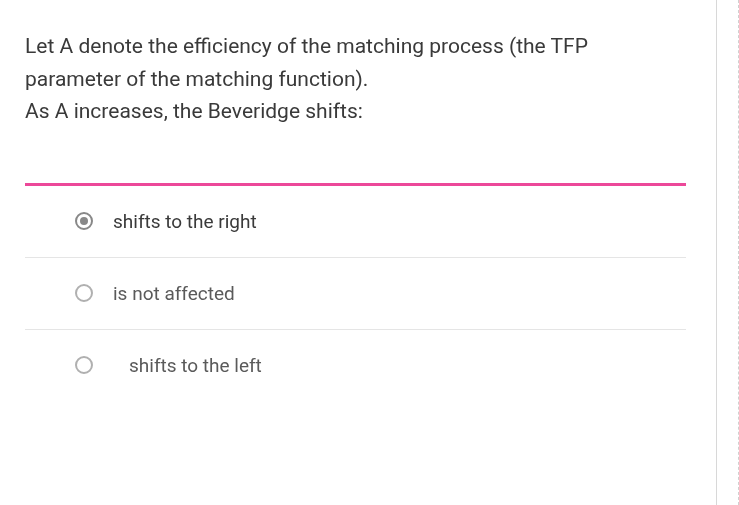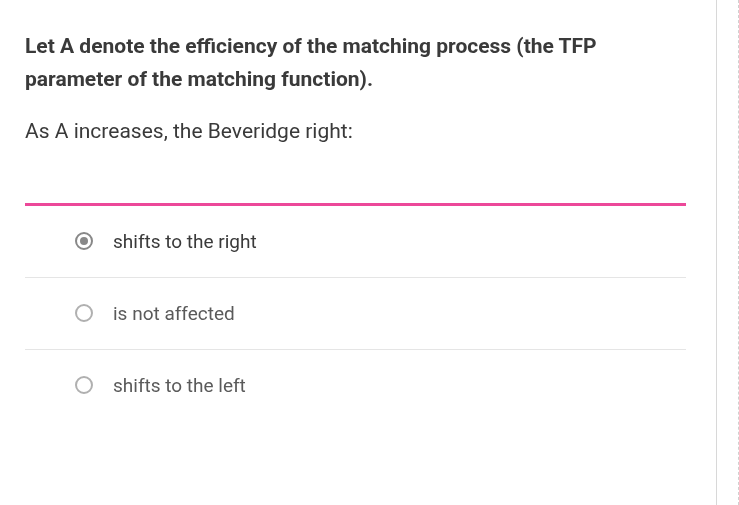--- a/index.html
+++ b/index.html
@@ -25,42 +25,42 @@
       right: 0;
       top: 0;
       bottom: 0;
       width: 1px;
       border-right: 1px dashed #d0d0d0;
     }
     .question-text {
       font-size: 21px;
       line-height: 1.55;
       color: #3a3a3a;
-      font-weight: 700;
-      margin-bottom: 20px;
+      font-weight: 400;
     }
     .question-text-2 {
       font-size: 21px;
       line-height: 1.55;
       color: #3a3a3a;
       font-weight: 400;
       margin-bottom: 55px;
     }
     .options {
       border-top: 3px solid #ec4899;
     }
     .option-row {
       display: flex;
       align-items: center;
       padding: 24px 0 24px 50px;
       border-bottom: 1px solid #e5e5e5;
       cursor: pointer;
     }
     .option-row:last-child {
       border-bottom: none;
+      gap: 16px;
     }
     .radio {
       width: 18px;
       height: 18px;
       border: 2px solid #b0b0b0;
       border-radius: 50%;
       margin-right: 20px;
       flex-shrink: 0;
       display: flex;
       align-items: center;
@@ -83,21 +83,21 @@
     }
     .option-row:first-child .option-label {
       color: #3a3a3a;
     }
   </style>
 </head>
 <body>
 
 <div class="container">
   <p class="question-text">Let A denote the efficiency of the matching process (the TFP parameter of the matching function).</p>
-  <p class="question-text-2">As A increases, the Beveridge right:</p>
+  <p class="question-text-2">As A increases, the Beveridge shifts:</p>
 
   <div class="options">
     <div class="option-row">
       <span class="radio selected"></span>
       <span class="option-label">shifts to the right</span>
     </div>
     <div class="option-row">
       <span class="radio"></span>
       <span class="option-label">is not affected</span>
     </div>

